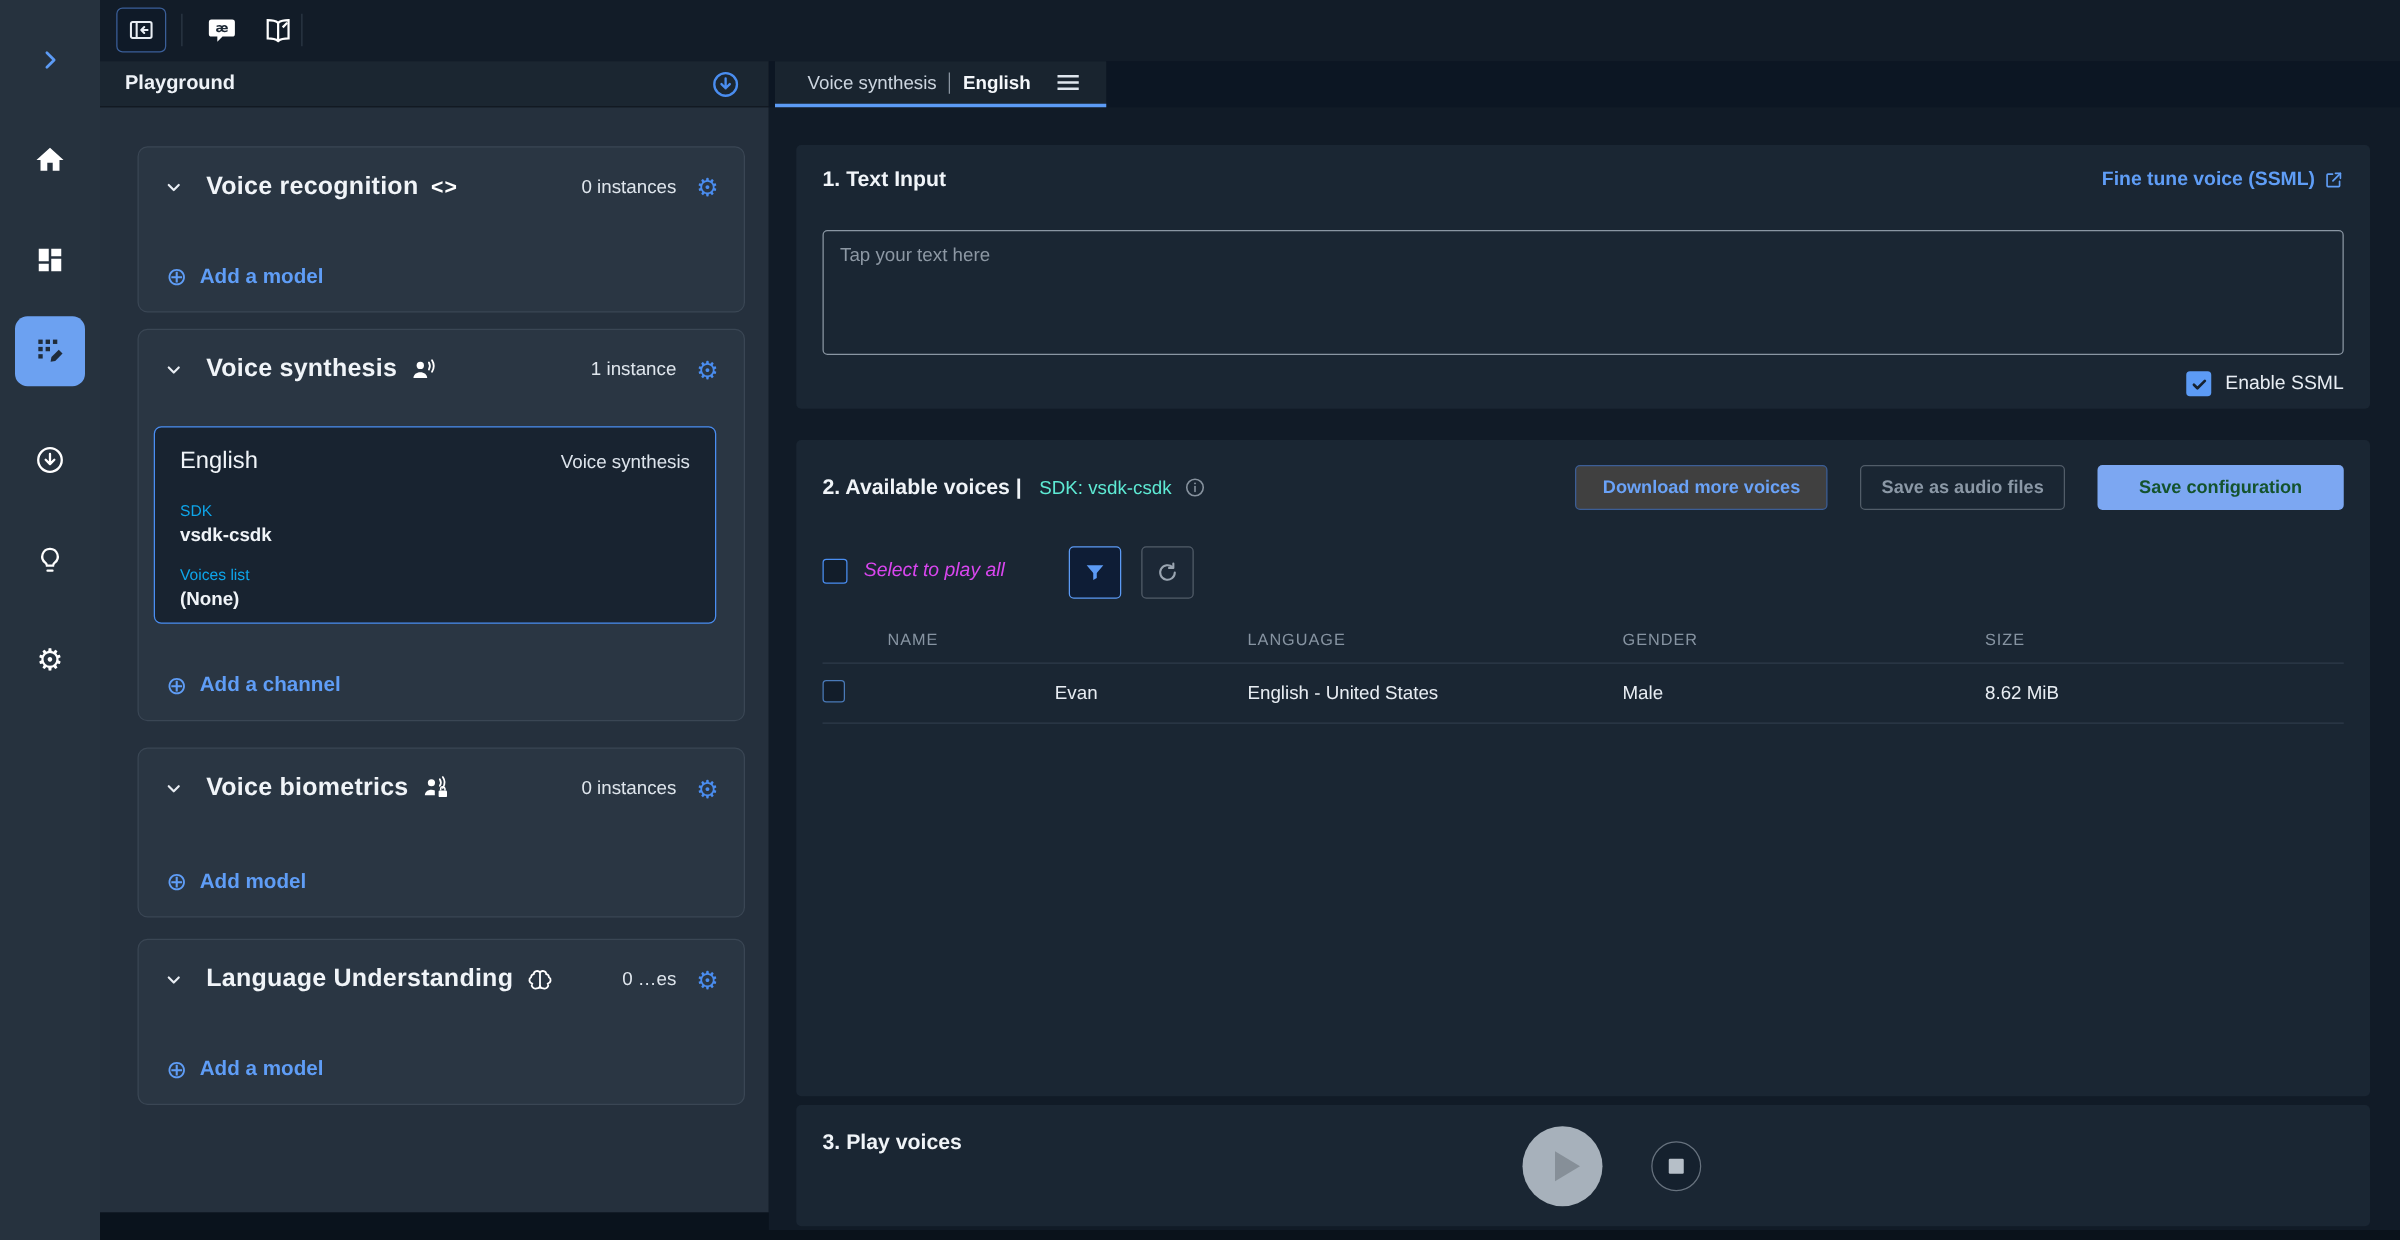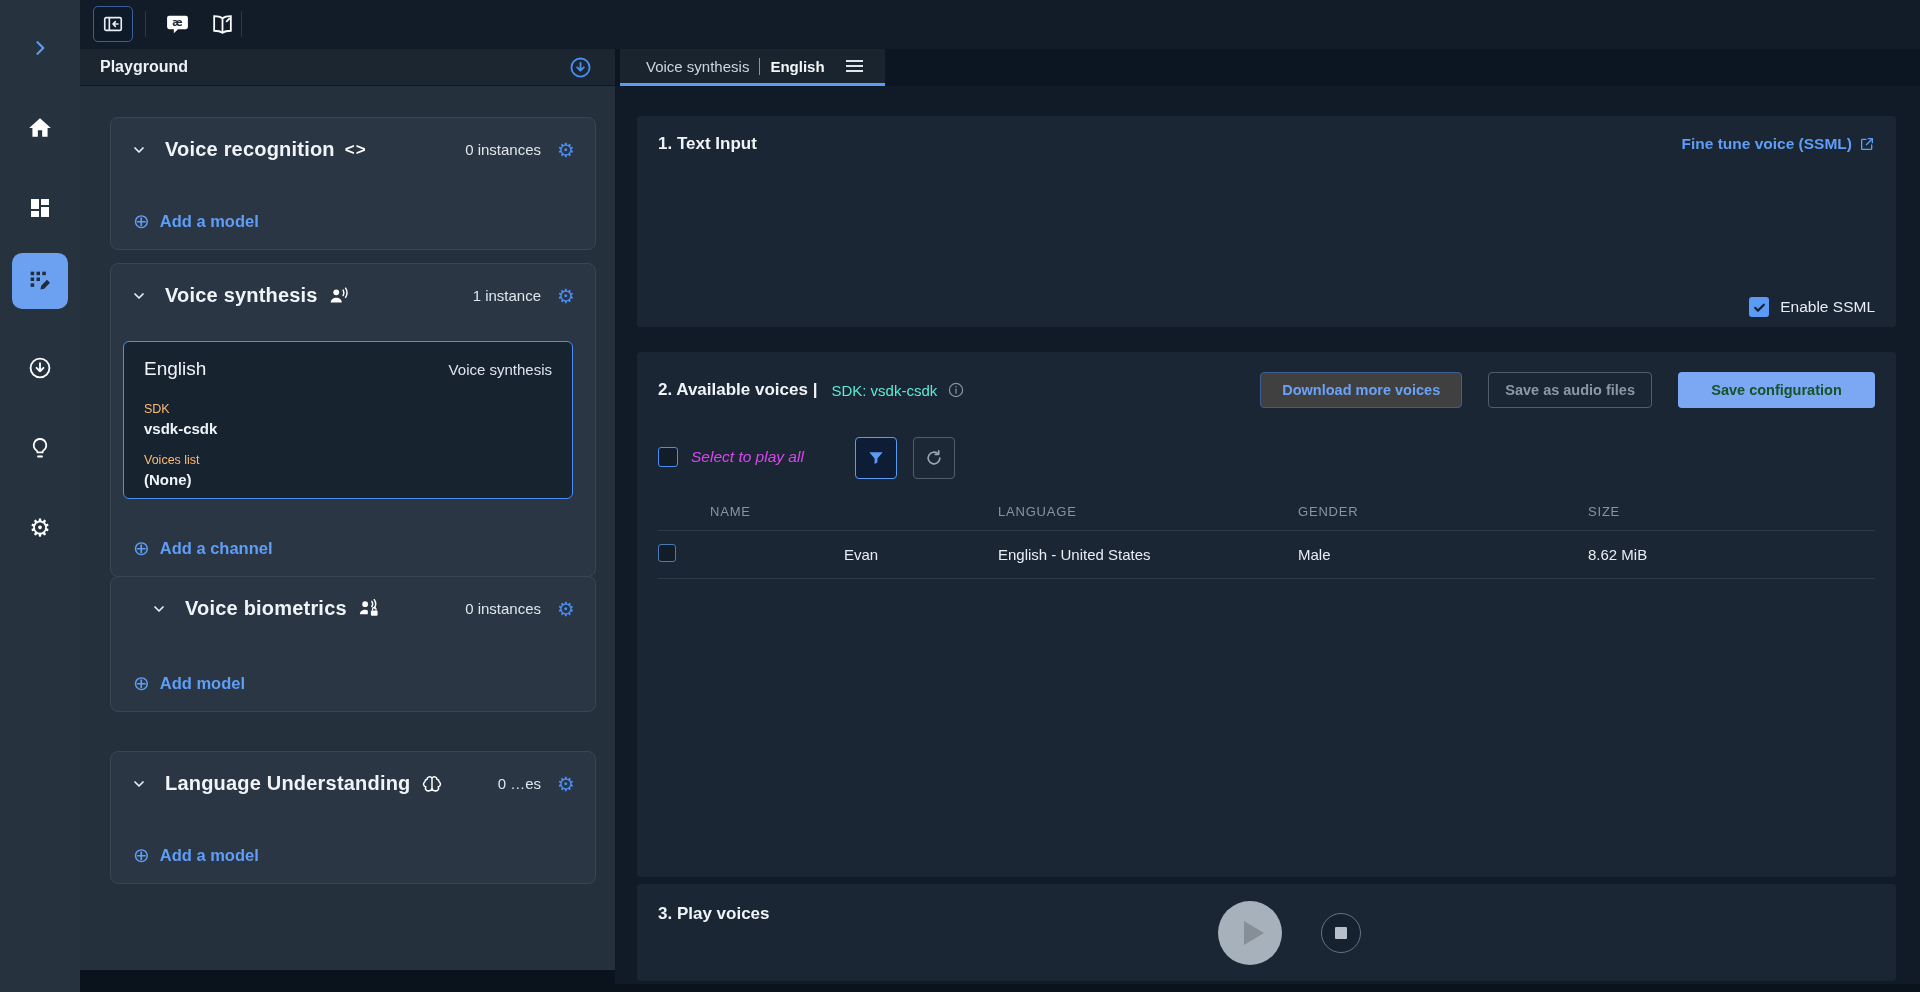--- a/index.html
+++ b/index.html
@@ -33,21 +33,21 @@
   .code-glyph { font-size:17px; font-weight:bold; color:#ffffff; letter-spacing:1px; }
   .card-count { margin-left:auto; font-size:15px; color:#dfe6ed; }
   .card-gear { margin-left:16px; font-size:20px; color:#4a8df0; line-height:1; cursor:pointer; }
   .add-link { position:absolute; left:22px; bottom:18px; display:flex; align-items:center; gap:10px; color:#5f9df6; font-weight:bold; font-size:16.5px; cursor:pointer; }
   .plus-glyph { font-size:20px; line-height:1; font-weight:normal; }
 
   .instance-card { position:absolute; left:12px; top:77px; width:450px; height:158px; background:#182330; border:1.5px solid #4a8ef2; border-radius:6px; padding:16px 20px; cursor:pointer; }
   .inst-row1 { display:flex; justify-content:space-between; align-items:baseline; }
   .inst-name { font-size:19px; color:#f0f4f8; }
   .inst-type { font-size:15px; color:#dde4ec; }
-  .inst-label { font-size:12.5px; color:#fdba74; }
+  .inst-label { font-size:12.5px; color:#0ea5e9; }
   .inst-value { font-size:15px; font-weight:bold; color:#f0f4f8; margin-top:4px; }
   .mt22 { margin-top:22px; } .mt16 { margin-top:16px; }
 
   
   .tabrow { position:absolute; left:615px; top:49px; width:1305px; height:37px; background:#0c1623; }
   .tab { position:absolute; left:5px; top:0; width:265px; height:37px; background:#19242f; border-bottom:3px solid #5c9bf5; display:flex; align-items:center; padding:0 20px 0 26px; cursor:pointer; }
   .tab-group { font-size:15px; color:#ccd5df; white-space:nowrap; }
   .tab-pipe { width:1px; height:17px; background:#8a95a1; margin:0 10px; }
   .tab-name { font-size:15px; font-weight:bold; color:#f4f7fa; }
   .tab-menu { margin-left:auto; display:flex; flex-direction:column; gap:3px; cursor:pointer; padding:4px 2px; }
@@ -233,21 +233,21 @@
         <div class="inst-value">vsdk-csdk</div>
         <div class="inst-label mt16">Voices list</div>
         <div class="inst-value">(None)</div>
       </div>
       <div class="add-link">
         <span class="plus-glyph uni">⊕</span>
         <span>Add a channel</span>
       </div>
     </div>
 
-    <div class="card" style="top:490px; height:136px;padding-left:20px;">
+    <div class="card" style="top:512px; height:136px;">
       <div class="card-head">
         <span class="chev">
             <svg width="16" height="16" viewBox="0 0 24 24" fill="none" stroke="#e8edf3" stroke-width="2.6" stroke-linecap="round" stroke-linejoin="round">
               <path d="M6 9l6 6 6-6"></path>
             </svg>
           </span>
         <span class="card-title">Voice biometrics</span>
         <span class="title-icon">
           <svg width="23" height="23" viewBox="0 0 24 24">
               <circle cx="8.5" cy="7.5" r="3" fill="#ffffff"></circle>
@@ -311,20 +311,21 @@
         <span class="sec-title">1. Text Input</span>
         <span class="ssml-link">
           <span>Fine tune voice (SSML)</span>
           <svg width="16" height="16" viewBox="0 0 24 24" fill="none" stroke="#5f9df6" stroke-width="2">
               <path d="M14 4h6v6" stroke-linecap="round" stroke-linejoin="round"></path>
               <path d="M20 4l-9 9" stroke-linecap="round"></path>
               <path d="M19 13.5V19a1 1 0 0 1-1 1H5a1 1 0 0 1-1-1V6a1 1 0 0 1 1-1h5.5" stroke-linecap="round"></path>
             </svg>
         </span>
       </div>
+      <textarea class="text-area" placeholder="Tap your text here" style=""></textarea>
       <div class="ssml-row">
         <span class="cb cb-checked">
           <svg width="15" height="15" viewBox="0 0 24 24" fill="none" stroke="#16222f" stroke-width="3.4" stroke-linecap="round" stroke-linejoin="round">
               <path d="M5 12.5l4.5 4.5L19 7.5"></path>
             </svg>
         </span>
         <span class="ssml-label">Enable SSML</span>
       </div>
     </div>
 

